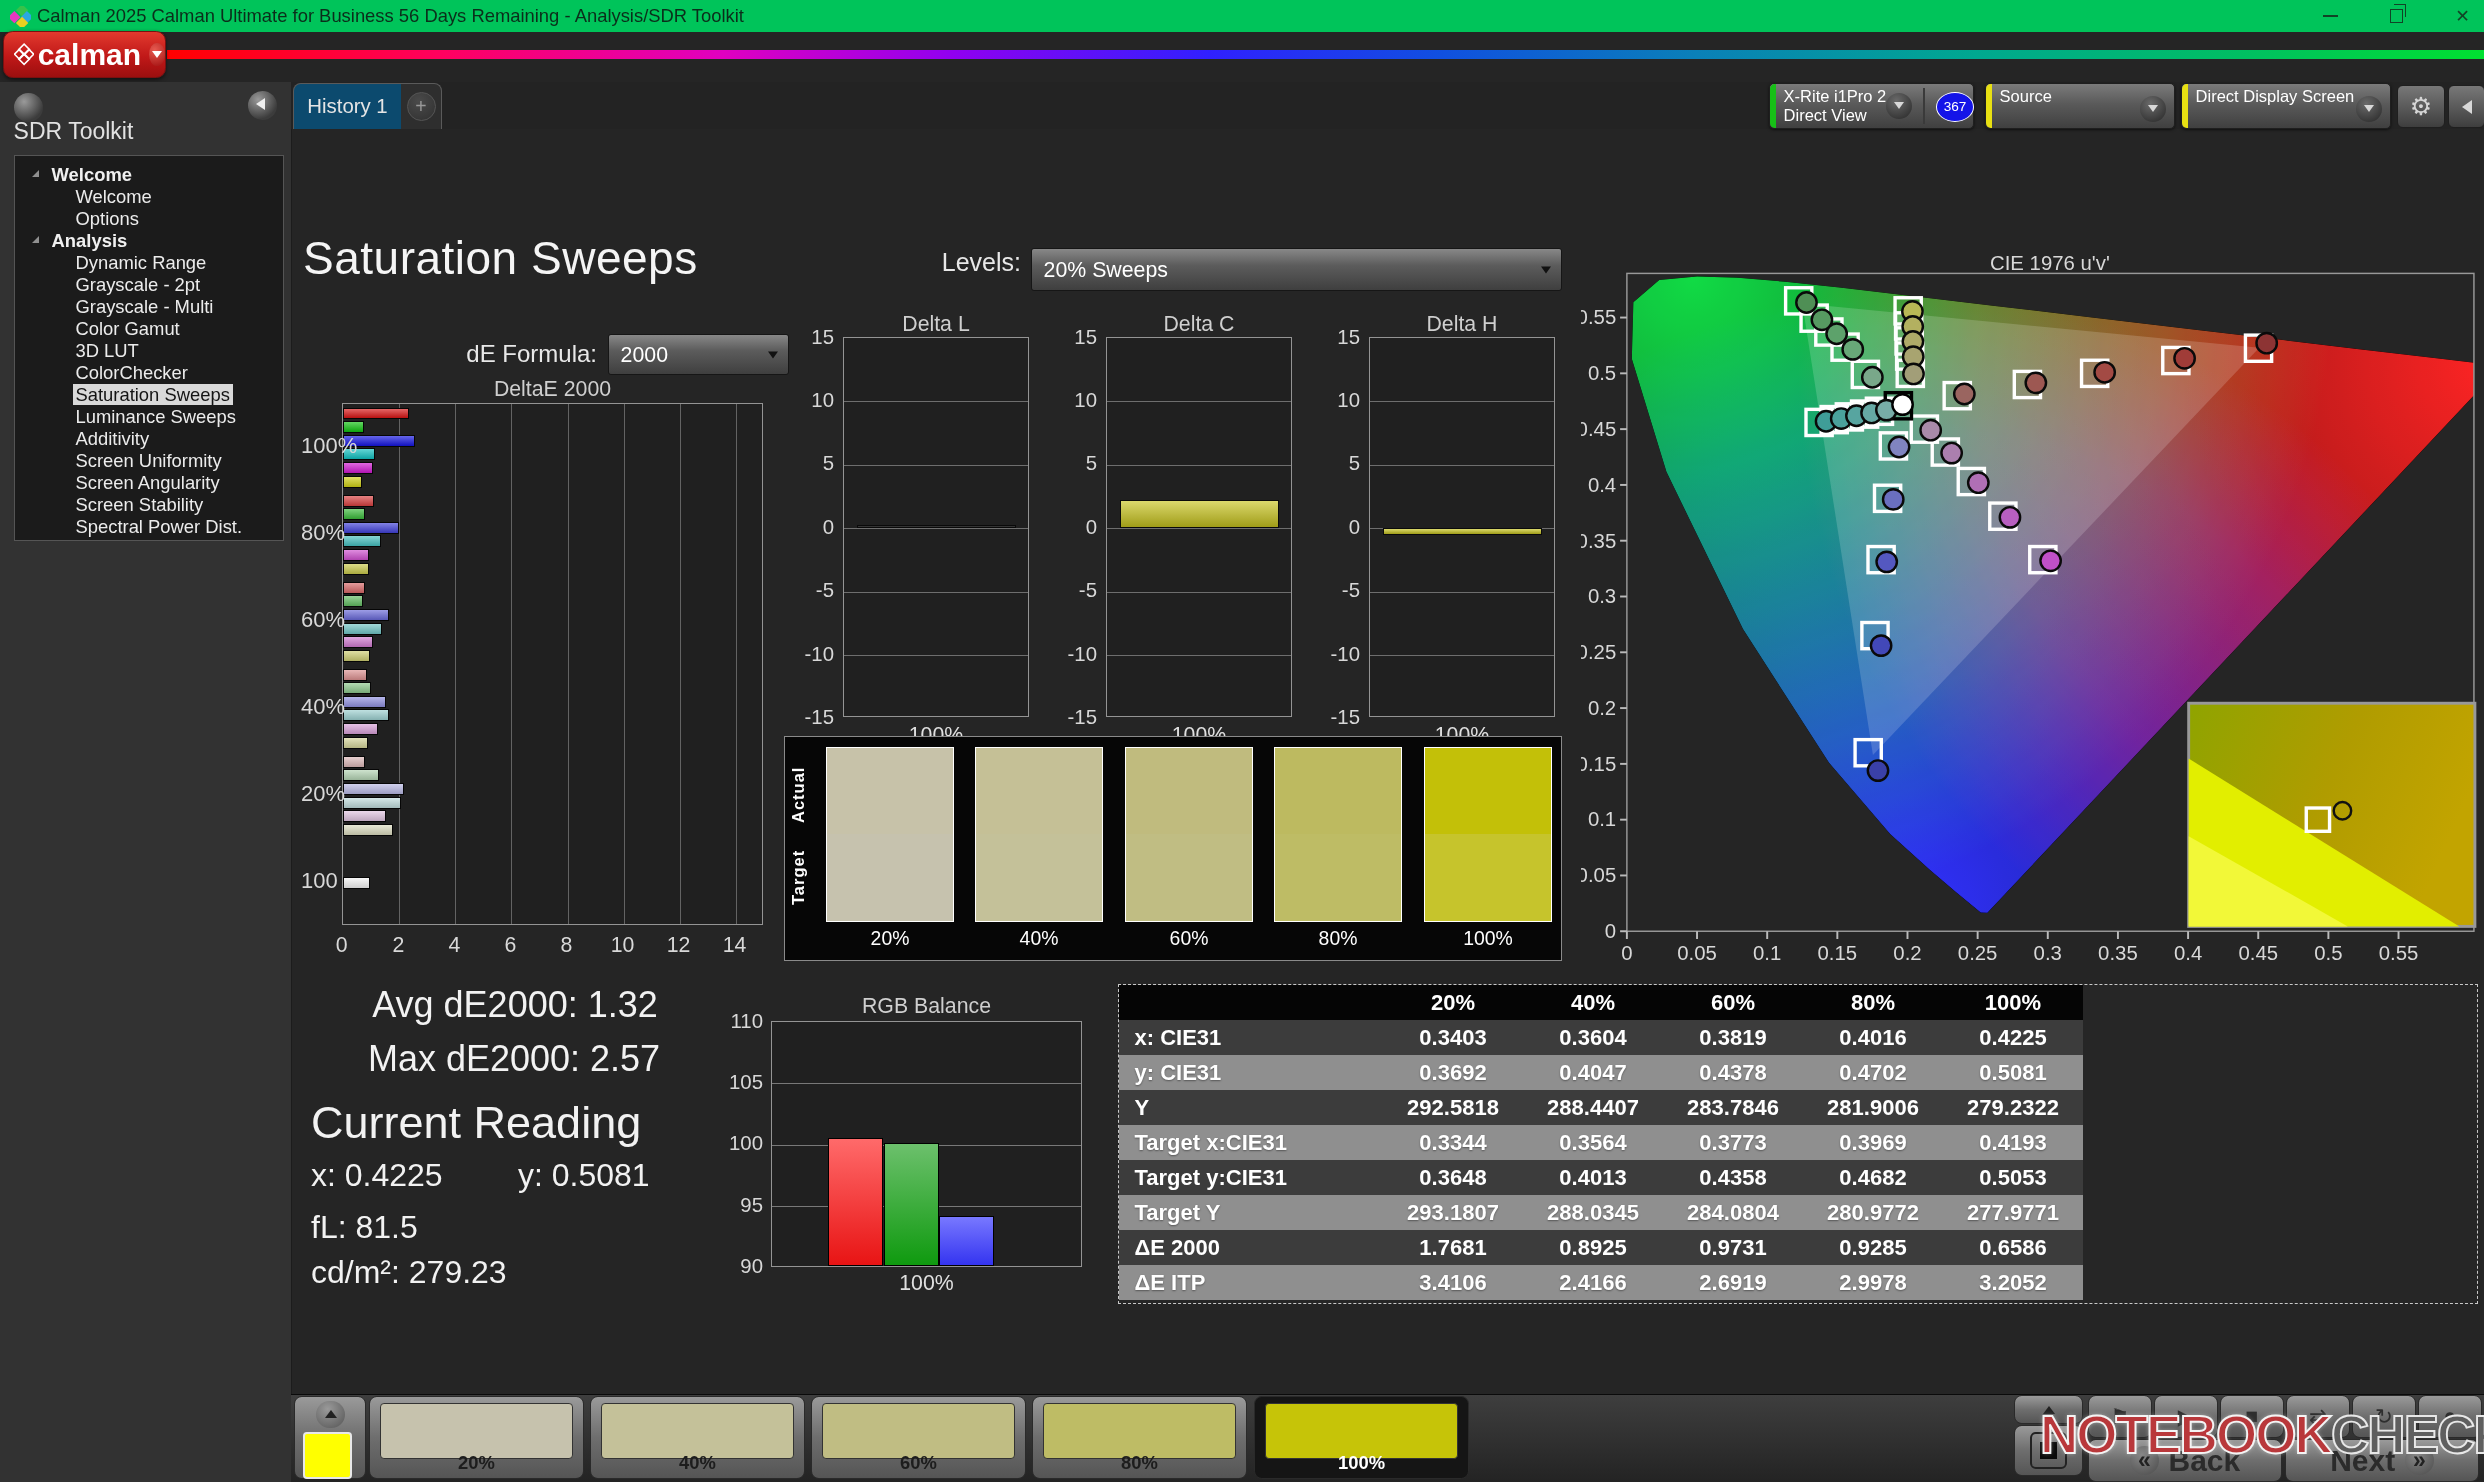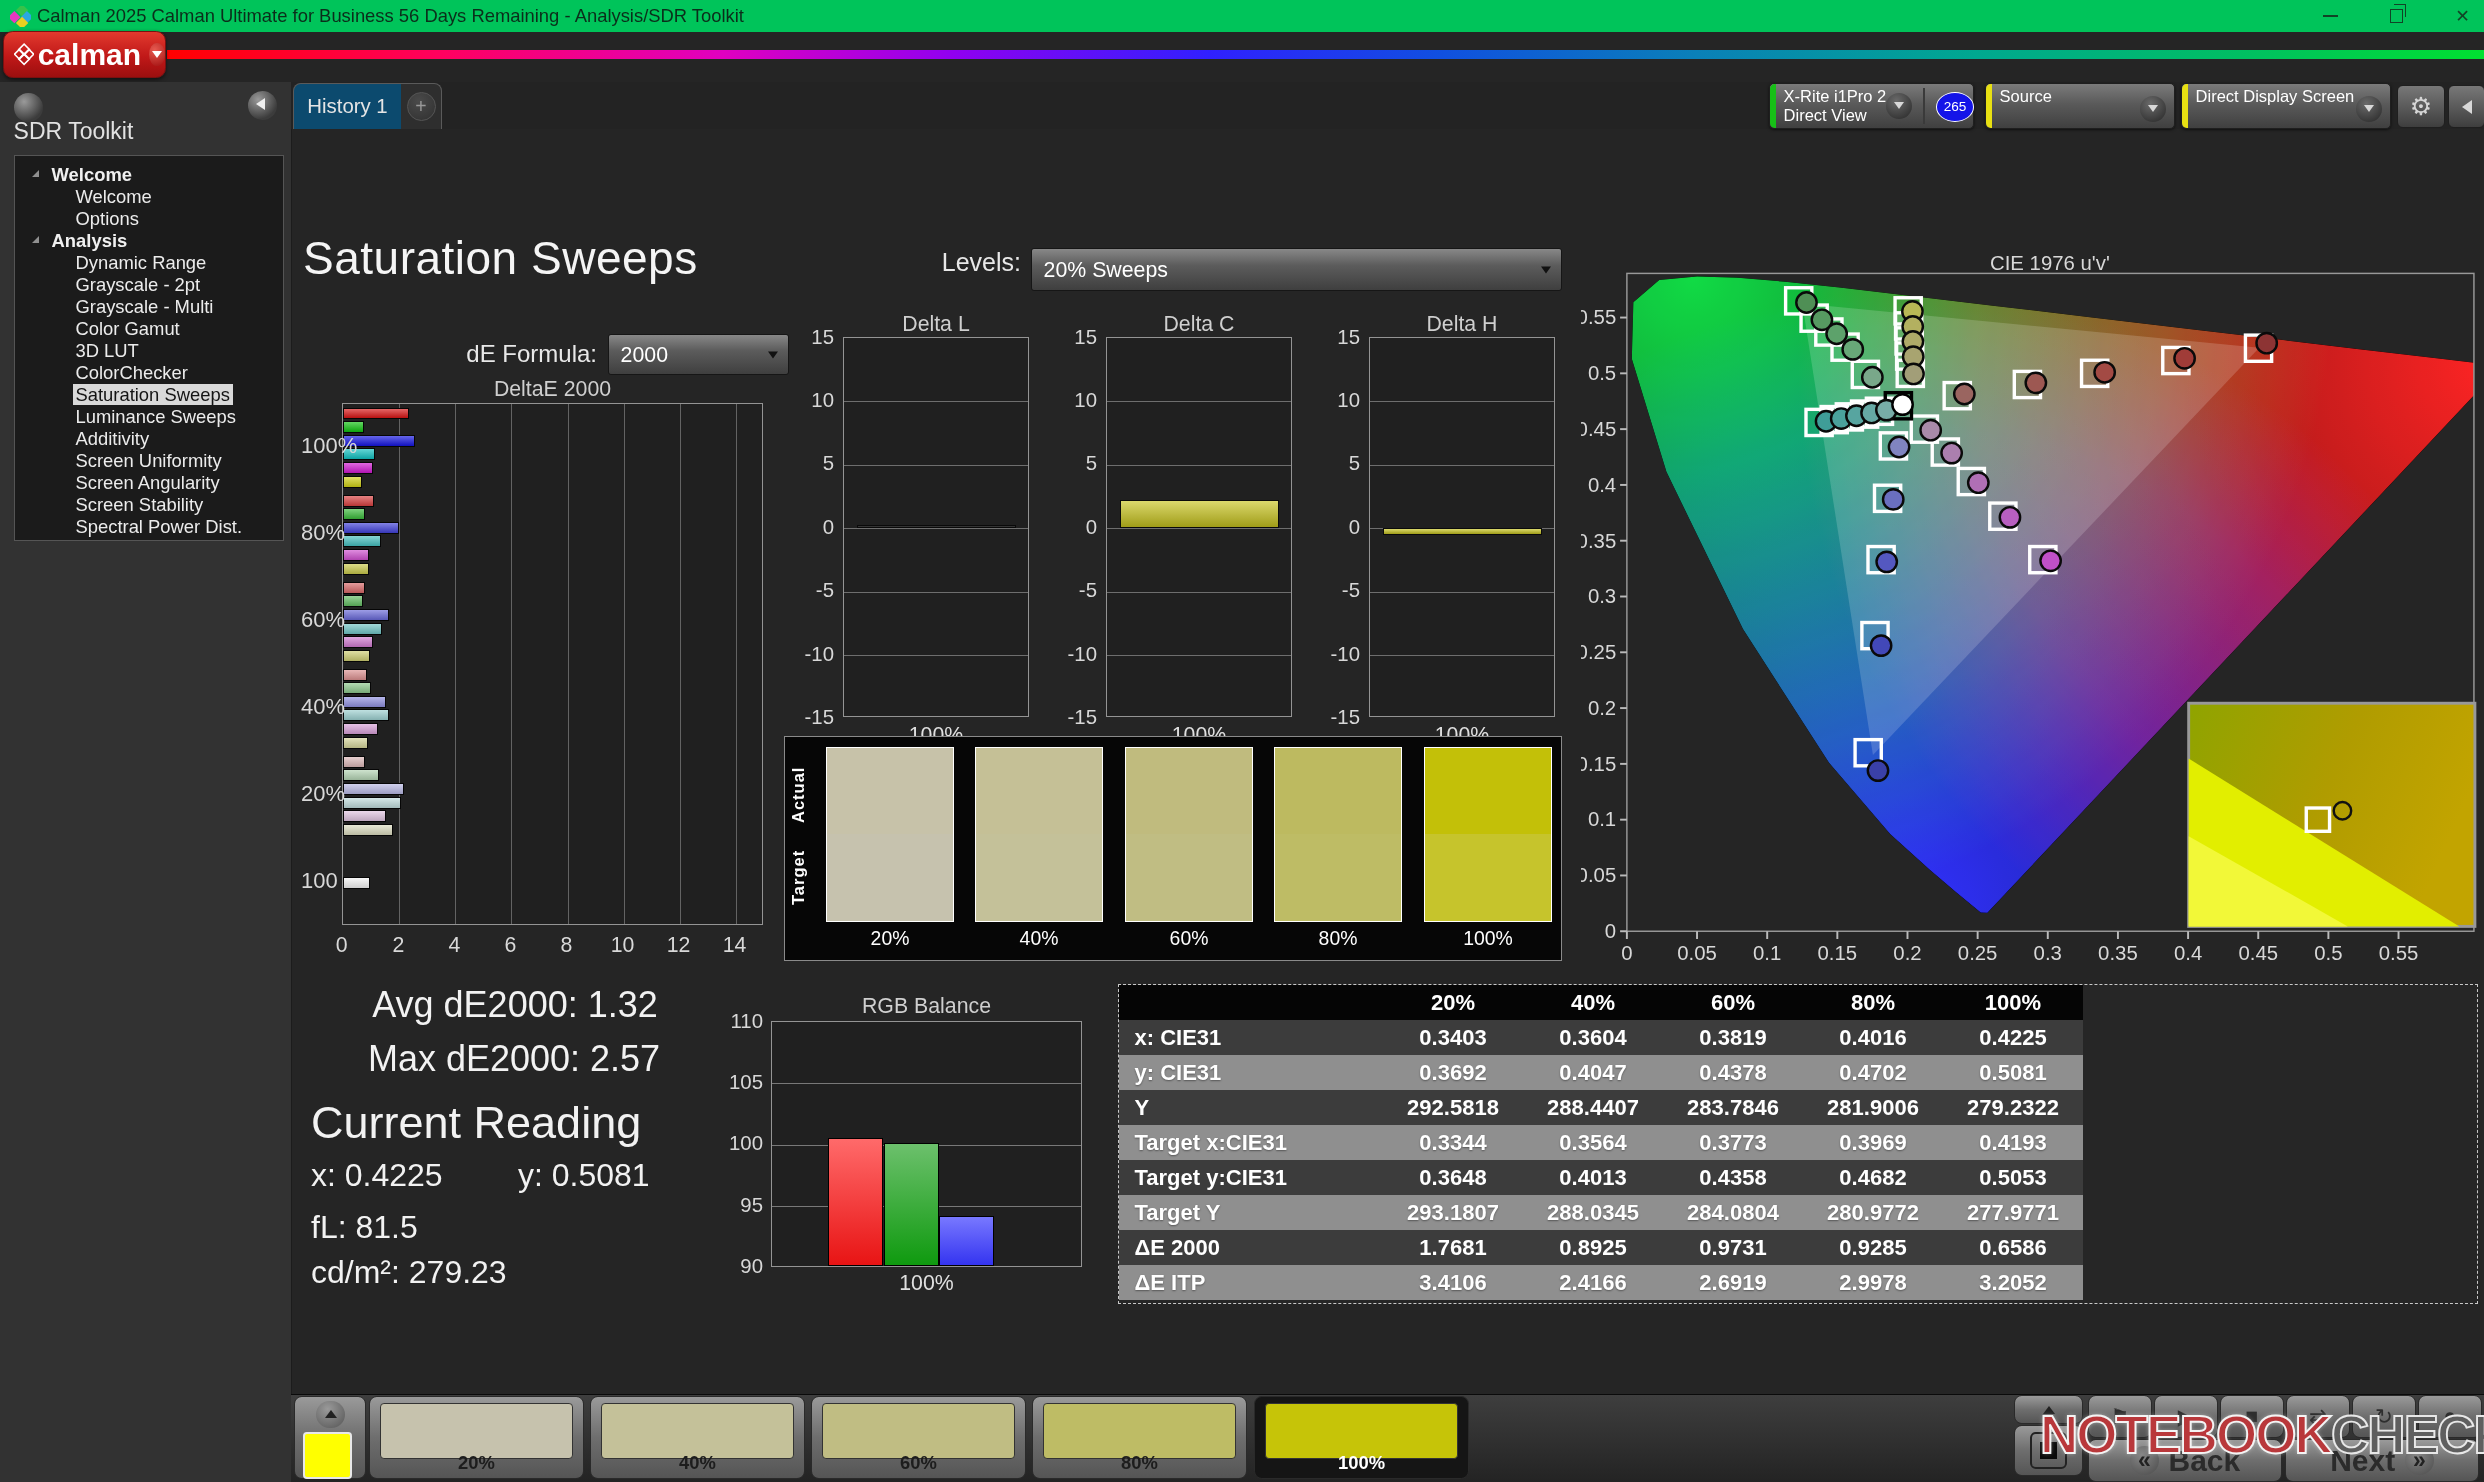--- a/index.html
+++ b/index.html
@@ -172,21 +172,21 @@
     </div>
 
   <div class="toolbtn" style="left:1769px;width:203px">
     <div class="stripe" style="background:#17c017"></div>
     <div class="l1">X-Rite i1Pro 2</div>
     <div class="l2">Direct View</div>
     <div class="ddcirc" style="left:116px;top:8.7px">
         <div class="tri-down"></div>
       </div>
     <div id="meter-divider"></div>
-    <div id="meter-badge">265</div>
+    <div id="meter-badge">367</div>
   </div>
   <div class="toolbtn" style="left:1985px;width:188px">
     <div class="stripe" style="background:#e8e012"></div>
     <div class="l1">Source</div>
     <div class="ddcirc" style="right:7.8px;top:11.6px">
         <div class="tri-down"></div>
       </div>
   </div>
   <div class="toolbtn" style="left:2181px;width:208px">
     <div class="stripe" style="background:#e8e012"></div>

